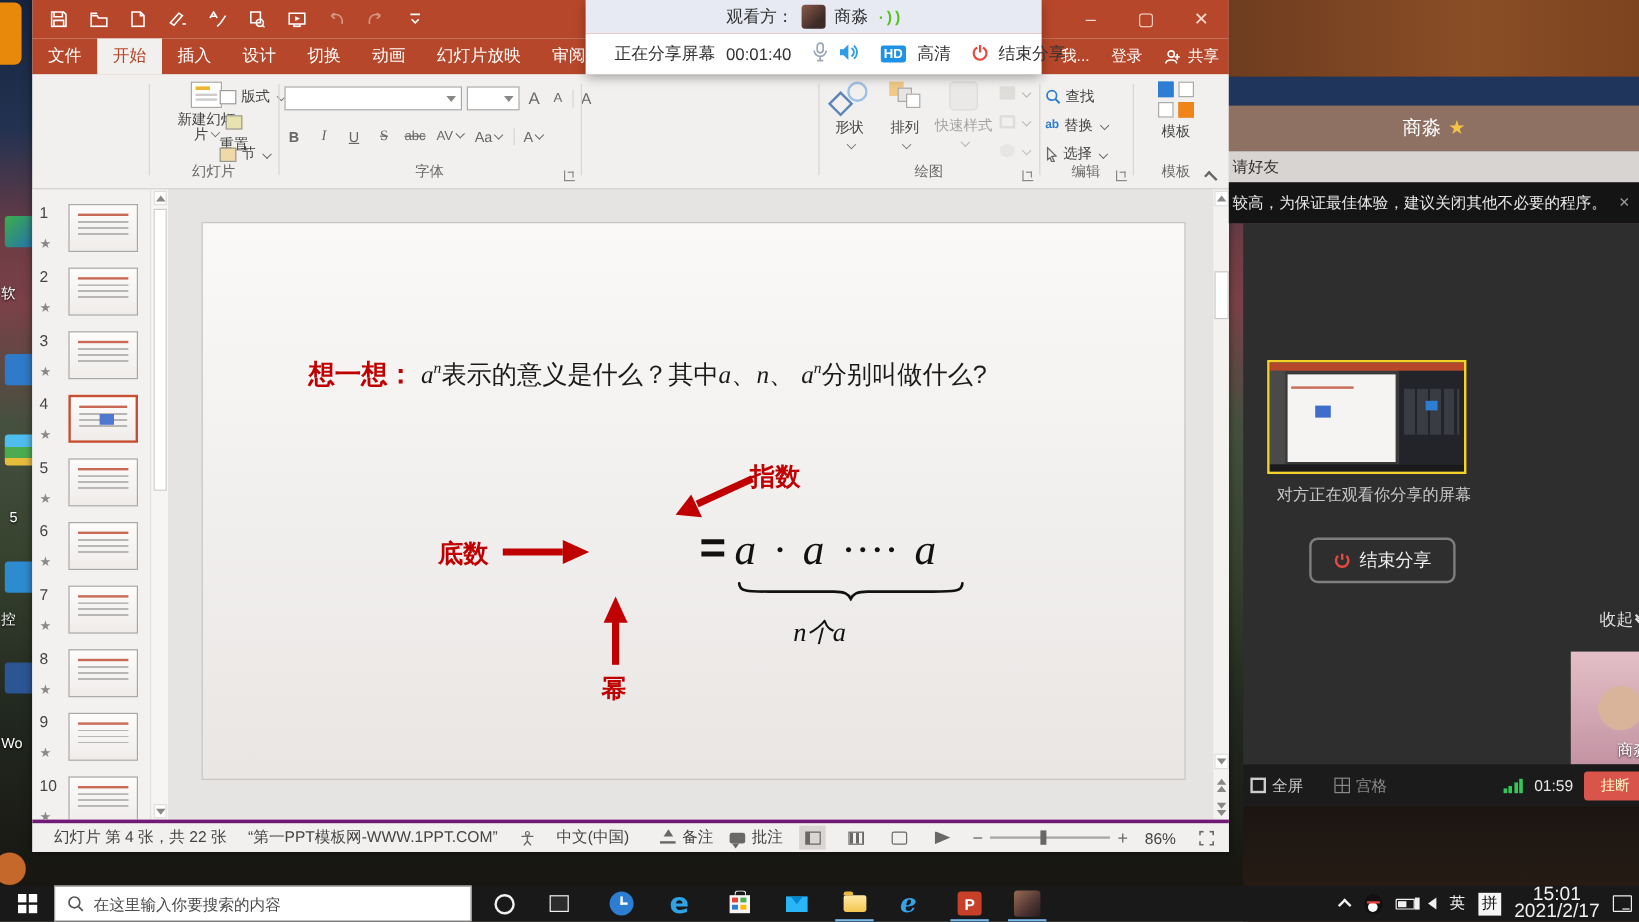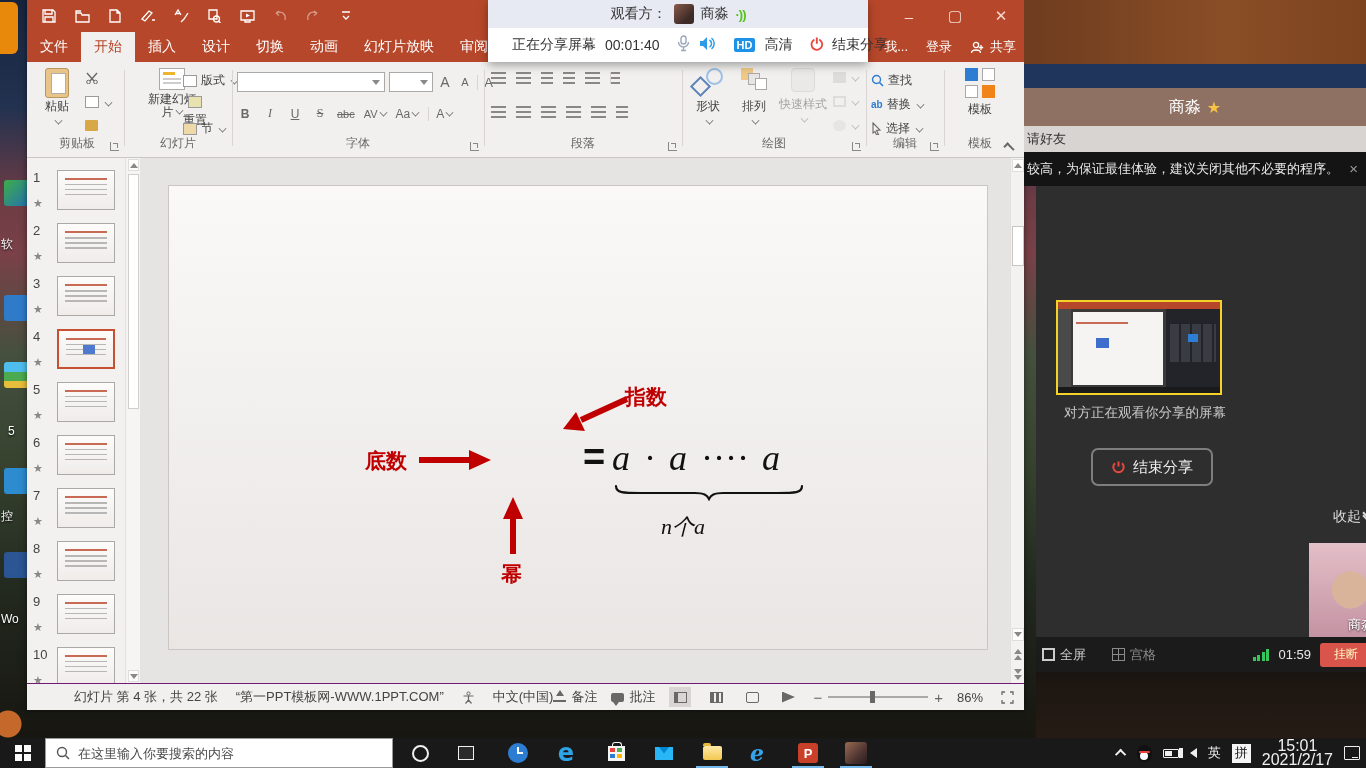--- a/index.html
+++ b/index.html
@@ -101,37 +101,37 @@
   .blue-box { position:absolute; left:304px; top:239px; width:96px; height:73px; background:#3E6DCB; display:flex; align-items:center; justify-content:center; }
   .blue-box .an { font-family:"Liberation Serif","DejaVu Serif",serif; font-style:italic; font-weight:bold; color:#C00000; font-size:44px; line-height:1; }
   .blue-box sup { font-size:27px; }
   .dlabel { position:absolute; color:#C00000; font-weight:bold; font-size:21px; }
   .eq { position:absolute; left:414px; top:250px; font-size:38px; font-weight:bold; color:#111; }
   .expansion { position:absolute; left:443px; top:251px; font-size:36px; color:#111; font-family:"Liberation Serif","DejaVu Serif",serif; font-style:italic; letter-spacing:3px; white-space:nowrap; }
   .count { position:absolute; left:492px; top:326px; font-size:22px; color:#111; font-family:"Liberation Serif","DejaVu Serif",serif; font-style:italic; }
   .arrows-svg, .brace-svg { position:absolute; pointer-events:none; }
 
   
-  .statusbar { position:absolute; left:0; bottom:0; width:100%; height:27px; background:#F1F0EF; border-top:1px solid #701a75; display:flex; align-items:center; color:#444; font-size:13px;padding-left:29px; }
+  .statusbar { position:absolute; left:0; bottom:0; width:100%; height:27px; background:#F1F0EF; border-top:3px solid #701a75; display:flex; align-items:center; color:#444; font-size:13px; }
   .sb-item { margin-left:18px; white-space:nowrap; display:flex; align-items:center; gap:5px; }
   .sb-right { margin-left:auto; display:flex; align-items:center; gap:14px; padding-right:8px; }
   .view-ic { width:22px; height:20px; display:flex; align-items:center; justify-content:center; }
   .view-ic.on { background:#D8D5D2; }
   .vi { width:13px; height:11px; border:1px solid #6A6866; position:relative; }
   .zoom-slider { display:flex; align-items:center; gap:6px; }
   .zs-track { width:100px; height:2px; background:#ABA9A7; position:relative; }
   .zs-thumb { position:absolute; left:42px; top:-5px; width:5px; height:12px; background:#6A6866; }
   .sb-notesic { width:13px; height:10px; border-bottom:2px solid #6A6866; position:relative; }
   .sb-notesic:before { content:""; position:absolute; left:3px; top:-2px; border-left:4px solid transparent; border-right:4px solid transparent; border-bottom:6px solid #6A6866; }
   .sb-commic { width:13px; height:9px; background:#6A6866; border-radius:2px; position:relative; }
   .sb-commic:after { content:""; position:absolute; left:2px; bottom:-4px; border-left:3px solid transparent; border-right:3px solid transparent; border-top:4px solid #6A6866; }
 
   
   .share-bar { left:488px; top:0; width:380px; z-index:6; box-shadow:0 3px 9px rgba(0,0,0,.35); }
-  .sbar-top { height:28px; background:#E7EAF3; display:flex; align-items:center; justify-content:center; gap:7px; color:#333; font-size:14px; }
+  .sbar-top { height:28px; background:#E7EAF3; display:flex; align-items:center; justify-content:center; gap:7px; color:#333; font-size:14px;font-family:Liberation Mono, monospace; }
   .sbar-avatar { width:20px; height:20px; border-radius:3px; background:linear-gradient(135deg,#8A5B4A,#3E2B28 70%); }
   .signal-ic { color:#52C41A; font-size:13px; font-weight:bold; letter-spacing:-1px; }
   .sbar-bottom { height:34px; background:#FFF; display:flex; align-items:center; padding:0 24px; gap:9px; color:#333; font-size:14px; white-space:nowrap; }
   .vdiv { width:1px; height:18px; background:#DDD; }
   .hd-badge { background:#1E92E6; color:#fff; font-size:11px; font-weight:bold; border-radius:2px; padding:1px 3px; }
   .pwr { color:#E8483F; font-weight:bold; font-size:16px; }
 
   
   .sidebar { left:1024px; top:0; width:342px; height:738px; z-index:3; }
   .sb-wall { position:absolute; left:0; top:0; width:100%; height:64px; background:linear-gradient(90deg,#6E3C1F,#8A4E26 60%,#7C431F); }
@@ -349,42 +349,20 @@
             <circle class="ic-white" cx="6" cy="4" r="2.6"></circle>
             <path class="ic-white" d="M1.5,12 c0,-4 9,-4 9,0 M11,4 v5 M8.8,6.5 h4.4"></path>
           </svg>
         <span>共享</span>
       </span>
     </div>
   </div>
 
   <div class="ribbon">
 
-    <div class="rgroup" style="left:6px;width:88px;">
-      <div class="bigbtn" style="left:2px;width:44px;">
-        <div class="clip-icon"></div>
-        <div><span>粘贴</span></div><span class="chev"></span>
-      </div>
-      <div class="smallrow" style="left:52px;top:6px;">
-          <svg width="14" height="12" viewBox="0 0 14 12">
-            <path d="M2,1 L9,9 M12,1 L5,9" stroke="#6A6866" stroke-width="1.4" fill="none"></path>
-            <circle cx="3.5" cy="10" r="1.8" stroke="#6A6866" fill="none"></circle>
-            <circle cx="10.5" cy="10" r="1.8" stroke="#6A6866" fill="none"></circle>
-          </svg>
-        </div>
-      <div class="smallrow" style="left:52px;top:30px;">
-          <span class="mini-ic"></span>
-          <span class="chev"></span>
-        </div>
-      <div class="smallrow" style="left:52px;top:54px;">
-          <span style="width:13px;height:11px;background:#D8A846;display:inline-block;border-radius:1px;"></span>
-        </div>
-      <div class="glabel">剪贴板</div>
-      <span class="launcher"></span>
-    </div>
     <span class="gsep" style="left:97px;"></span>
 
     <div class="rgroup" style="left:100px;width:102px;">
       <div class="bigbtn" style="left:0px;width:56px;margin-left:17px;">
         <div class="newslide-icon"></div>
         <div style="line-height:13px;margin-top:3px;"><span>新建幻灯片</span><span class="chev"></span></div>
       </div>
       <div class="smallrow" style="left:56px;top:6px;">
           <span class="mini-ic"></span>
           <span>版式</span>
@@ -419,40 +397,20 @@
         <span class="fbtn" style="text-decoration:line-through;font-size:11px;">abc</span>
         <span class="fbtn" style="font-size:11px;"><span>AV</span><span class="chev"></span></span>
         <span class="fbtn"><span>Aa</span><span class="chev"></span></span>
         <span class="fbtn" style="border-left:1px solid #D8D5D2;padding-left:7px;"><span>A</span><span class="chev"></span></span>
       </div>
       <div class="glabel">字体</div>
       <span class="launcher"></span>
     </div>
     <span class="gsep" style="left:457px;"></span>
 
-    <div class="rgroup" style="left:460px;width:192px;">
-      <div class="smallrow" style="left:4px;top:6px;gap:10px;">
-        <span class="lines-ic"></span>
-        <span class="lines-ic"></span>
-        <span class="lines-ic" style="width:12px;"></span>
-        <span class="lines-ic" style="width:12px;"></span>
-        <span class="lines-ic"></span>
-        <span class="lines-ic" style="width:10px;border-left:1px solid #D8D5D2;padding-left:4px;"></span>
-      </div>
-      <div class="smallrow" style="left:4px;top:40px;gap:10px;">
-        <span class="lines-ic"></span>
-        <span class="lines-ic"></span>
-        <span class="lines-ic"></span>
-        <span class="lines-ic"></span>
-        <span class="lines-ic"></span>
-        <span class="lines-ic" style="width:12px;"></span>
-      </div>
-      <div class="glabel">段落</div>
-      <span class="launcher"></span>
-    </div>
     <span class="gsep" style="left:655px;"></span>
 
     <div class="rgroup" style="left:658px;width:178px;">
       <div class="bigbtn" style="left:2px;width:42px;">
         <div class="shape-ic">
             <span class="c1"></span>
             <span class="d1"></span>
           </div>
         <div style="margin-top:4px;"><span>形状</span></div><span class="chev"></span>
       </div>
@@ -643,20 +601,24 @@
           <span class="tri-up"></span>
         </span>
       <span class="ps-thumb"></span>
       <span class="ps-arrow" style="bottom:1px;">
           <span class="tri-down"></span>
         </span>
     </div>
 
     <div class="editor">
       <div class="slide-canvas">
+        <div class="sl-title">
+          <span class="red-b">想一想：</span>
+          <span class="mi">a</span><sup class="mi">n</sup><span>表示的意义是什么？其中</span><span class="mi">a</span><span>、</span><span class="mi">n</span><span>、 </span><span class="mi">a</span><sup class="mi">n</sup><span>分别叫做什么?</span>
+        </div>
 
         <div class="dlabel" style="left:456px;top:197px;">指数</div>
         <div class="dlabel" style="left:196px;top:261px;">底数</div>
         <div class="dlabel" style="left:332px;top:374px;">幂</div>
 
         <svg class="arrows-svg" width="820" height="465" style="left:0;top:0;">
           <line x1="250" y1="274" x2="300" y2="274" stroke="#C00000" stroke-width="6"></line>
           <polygon points="300,264 322,274 300,284" fill="#C00000"></polygon>
           <line x1="344" y1="368" x2="344" y2="332" stroke="#C00000" stroke-width="6"></line>
           <polygon points="334,333 344,311 354,333" fill="#C00000"></polygon>

